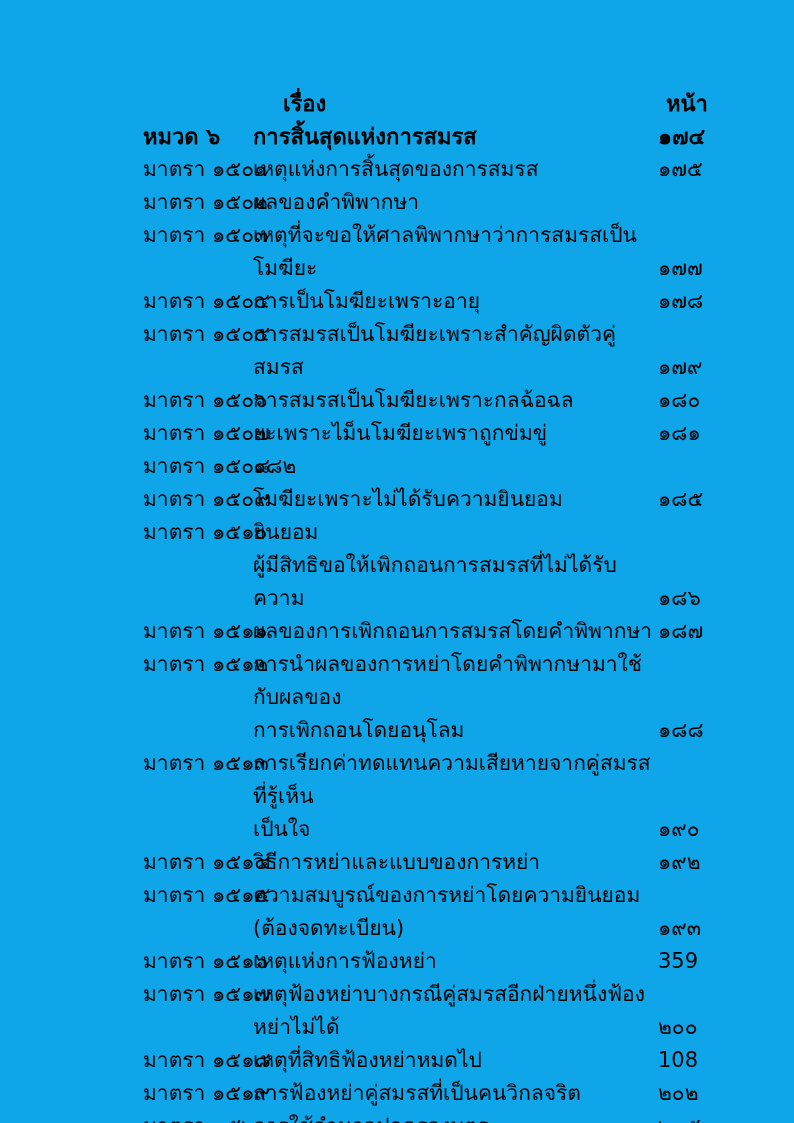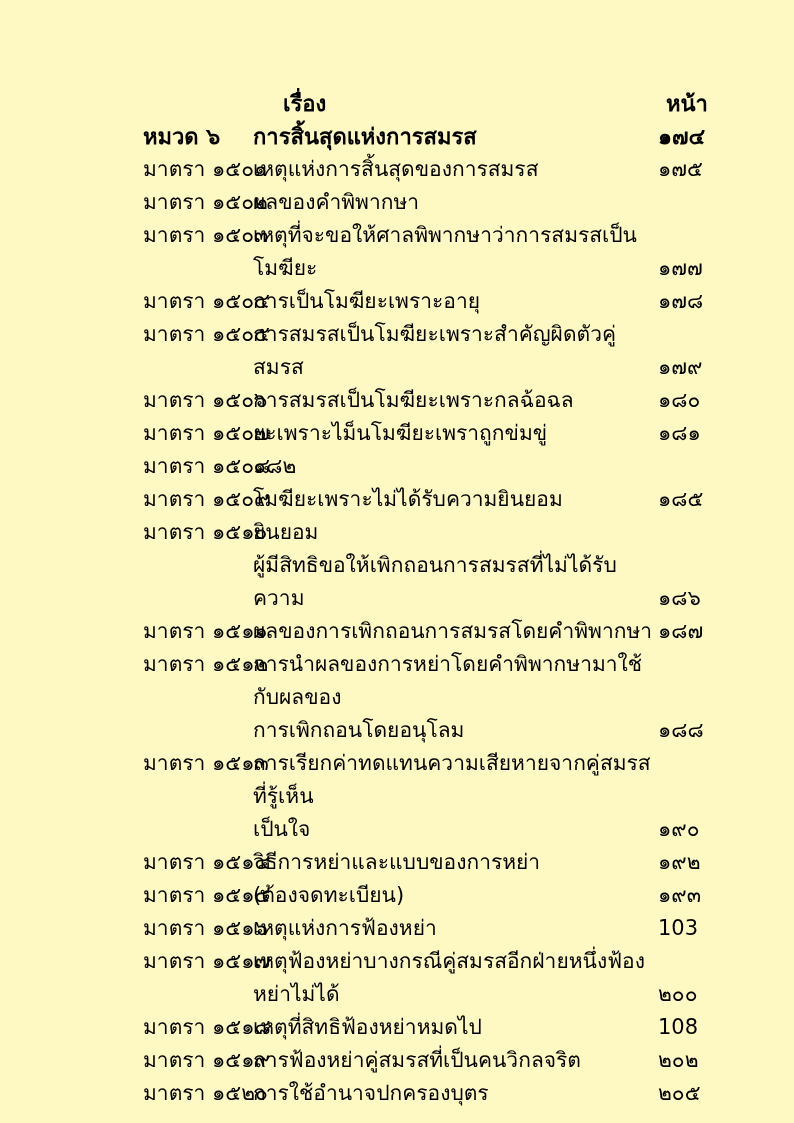--- a/index.html
+++ b/index.html
@@ -1,21 +1,21 @@
 <!DOCTYPE html>
 <html><head>
 <meta charset="utf-8">
 <style>
   html, body { margin: 0; padding: 0; background: #e8e8e8; }
   .page {
     position: relative;
     width: 794px;
     height: 1123px;
     margin: 0 auto;
-    background: #fef9c3;
+    background: #0ea5e9;
     color: #000000;
     font-family: "DejaVu Sans", "Liberation Sans", sans-serif;
     font-size: 21px;
     line-height: 33px;
     padding: 87px 0 16px 143px;
     box-sizing: border-box;
     overflow: hidden;
   }
   .row {
     display: grid;
@@ -165,32 +165,33 @@
     <div class="col-title">
       <div class="title-line">วิธีการหย่าและแบบของการหย่า</div>
 
     </div>
     <div class="col-page">๑๙๒</div>
   </div>
 
   <div class="row entry-row">
     <div class="col-label">มาตรา ๑๕๑๕</div>
     <div class="col-title">
+      <div class="title-line">ความสมบูรณ์ของการหย่าโดยความยินยอม</div>
       <div class="title-line">(ต้องจดทะเบียน)</div>
     </div>
     <div class="col-page">๑๙๓</div>
   </div>
 
   <div class="row entry-row">
     <div class="col-label">มาตรา ๑๕๑๖</div>
     <div class="col-title">
       <div class="title-line">เหตุแห่งการฟ้องหย่า</div>
 
     </div>
-    <div class="col-page">103</div>
+    <div class="col-page">359</div>
   </div>
 
   <div class="row entry-row">
     <div class="col-label">มาตรา ๑๕๑๗</div>
     <div class="col-title">
       <div class="title-line">เหตุฟ้องหย่าบางกรณีคู่สมรสอีกฝ่ายหนึ่งฟ้องหย่าไม่ได้</div>
 
     </div>
     <div class="col-page">๒๐๐</div>
   </div>

